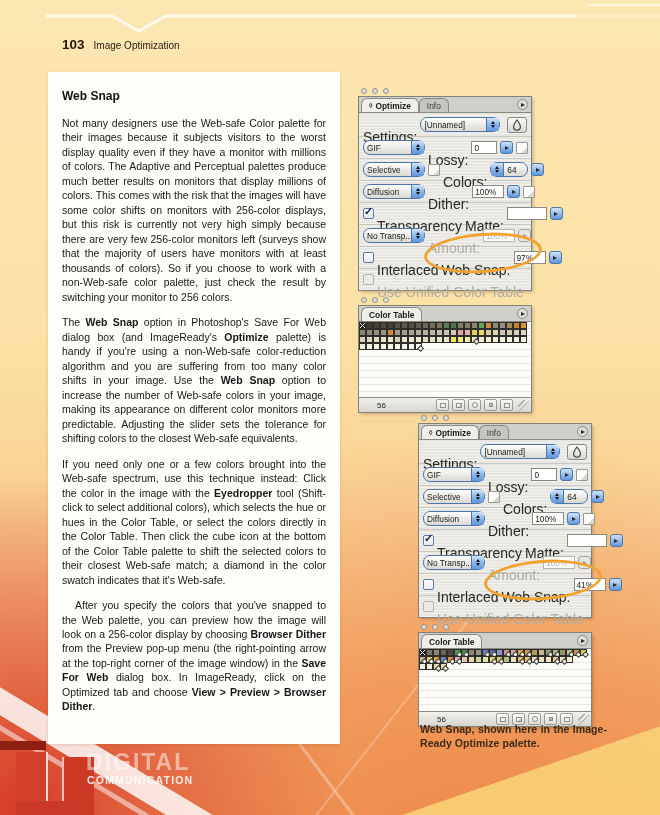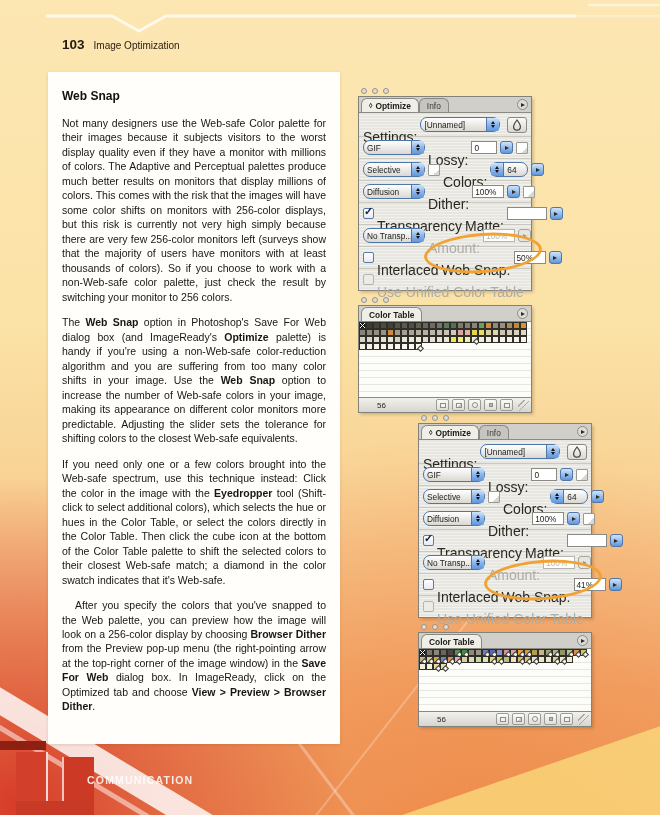--- a/index.html
+++ b/index.html
@@ -249,21 +249,21 @@
         <span class="lbl dis mla">Amount:</span>
         <div class="field f32 dis">100%</div>
         <div class="abtn dis">
             <i class="tri-r"></i>
           </div>
       </div>
       <div class="row">
         <div class="cb"></div>
         <span class="lbl">Interlaced</span>
         <span class="lbl mla">Web Snap:</span>
-        <div class="field f32">50%</div>
+        <div class="field f32">97%</div>
         <div class="abtn">
             <i class="tri-r"></i>
           </div>
       </div>
       <div class="row">
         <div class="cb dis"></div>
         <span class="lbl dis">Use Unified Color Table</span>
       </div>
     </div>
     <div class="win-dots" style="margin-top:4px;">
@@ -664,20 +664,22 @@
           </div>
         <div class="ct-btn">
             <i></i>
           </div>
         <div class="grip"></div>
       </div>
     </div>
     <div class="ellipse"></div>
   </div>
 
+  <div class="caption">Web Snap, shown here in the Image-Ready Optimize palette.</div>
 
   <div class="ribbon"></div>
   <div class="logo-bar1"></div>
   <div class="logo-bar2"></div>
   <div class="logo-base"></div>
+  <div class="brand1">DIGITAL</div>
   <div class="brand2">COMMUNICATION</div>
 
 </div>
 
 </body></html>

